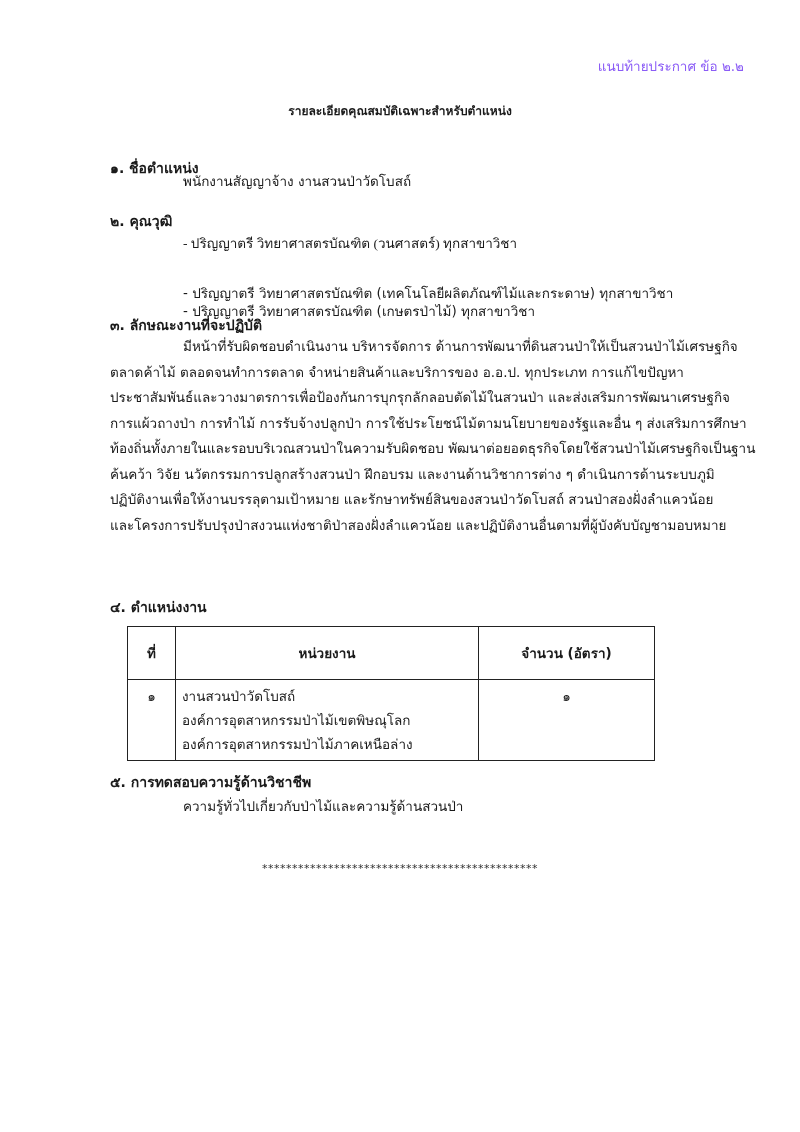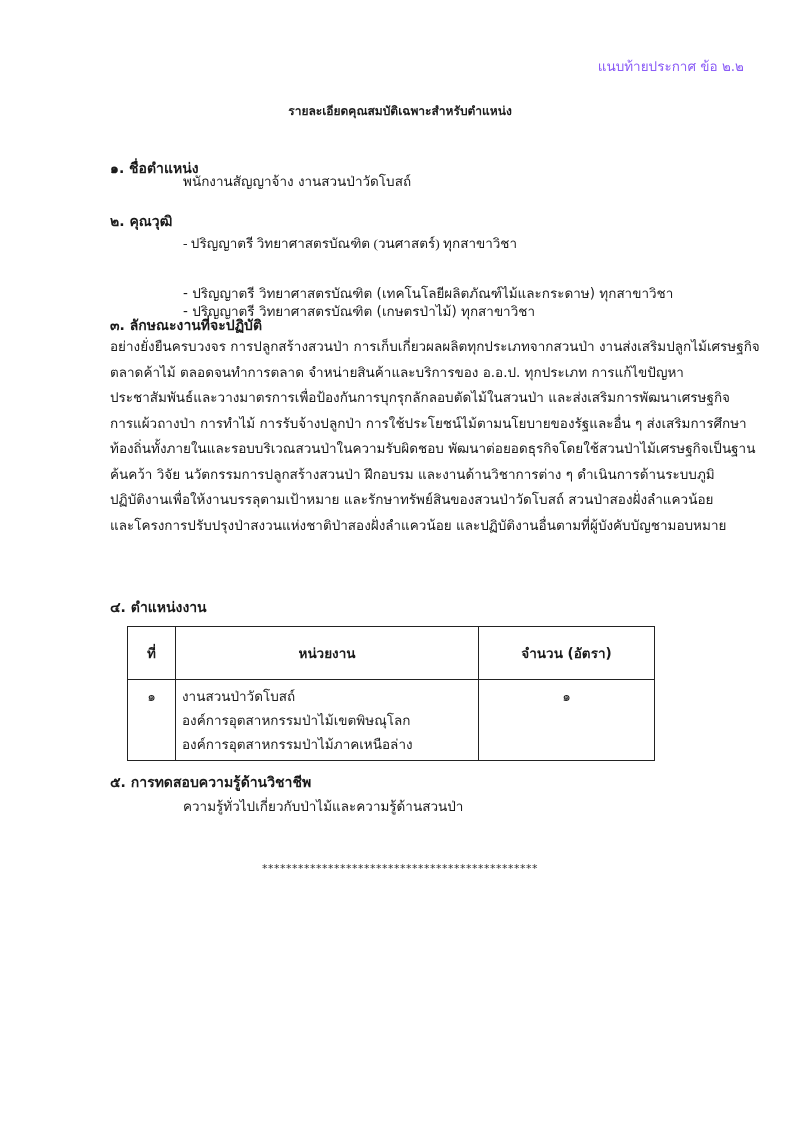--- a/index.html
+++ b/index.html
@@ -42,21 +42,21 @@
 <div class="abs heading" style="top:157px;">๑. ชื่อตำแหน่ง</div>
 <div class="abs indent-text" style="top:170px;">พนักงานสัญญาจ้าง งานสวนป่าวัดโบสถ์</div>
 
 <div class="abs heading" style="top:210px;">๒. คุณวุฒิ</div>
 <div class="abs bullet" style="top:232px;font-family:Liberation Serif, serif;">- ปริญญาตรี วิทยาศาสตรบัณฑิต (วนศาสตร์) ทุกสาขาวิชา</div>
 <div class="abs bullet" style="top:257px;margin-top:43px;">- ปริญญาตรี วิทยาศาสตรบัณฑิต (เกษตรป่าไม้) ทุกสาขาวิชา</div>
 <div class="abs bullet" style="top:282px;">- ปริญญาตรี วิทยาศาสตรบัณฑิต (เทคโนโลยีผลิตภัณฑ์ไม้และกระดาษ) ทุกสาขาวิชา</div>
 
 <div class="abs heading" style="top:314px;">๓. ลักษณะงานที่จะปฏิบัติ</div>
 <div class="abs para">
-  <span class="line">อย่างยั่งยืนครบวงจร การปลูกสร้างสวนป่า การเก็บเกี่ยวผลผลิตทุกประเภทจากสวนป่า งานส่งเสริมปลูกไม้เศรษฐกิจ</span>
+  <span class="line first">มีหน้าที่รับผิดชอบดำเนินงาน บริหารจัดการ ด้านการพัฒนาที่ดินสวนป่าให้เป็นสวนป่าไม้เศรษฐกิจ</span>
   <span class="line">ตลาดค้าไม้ ตลอดจนทำการตลาด จำหน่ายสินค้าและบริการของ อ.อ.ป. ทุกประเภท การแก้ไขปัญหา</span>
   <span class="line">ประชาสัมพันธ์และวางมาตรการเพื่อป้องกันการบุกรุกลักลอบตัดไม้ในสวนป่า และส่งเสริมการพัฒนาเศรษฐกิจ</span>
   <span class="line">การแผ้วถางป่า การทำไม้ การรับจ้างปลูกป่า การใช้ประโยชน์ไม้ตามนโยบายของรัฐและอื่น ๆ ส่งเสริมการศึกษา</span>
   <span class="line">ท้องถิ่นทั้งภายในและรอบบริเวณสวนป่าในความรับผิดชอบ พัฒนาต่อยอดธุรกิจโดยใช้สวนป่าไม้เศรษฐกิจเป็นฐาน</span>
   <span class="line">ค้นคว้า วิจัย นวัตกรรมการปลูกสร้างสวนป่า ฝึกอบรม และงานด้านวิชาการต่าง ๆ ดำเนินการด้านระบบภูมิ</span>
   <span class="line">ปฏิบัติงานเพื่อให้งานบรรลุตามเป้าหมาย และรักษาทรัพย์สินของสวนป่าวัดโบสถ์ สวนป่าสองฝั่งลำแควน้อย</span>
   <span class="line last">และโครงการปรับปรุงป่าสงวนแห่งชาติป่าสองฝั่งลำแควน้อย และปฏิบัติงานอื่นตามที่ผู้บังคับบัญชามอบหมาย</span>
 </div>
 
 <div class="abs heading" style="top:596px;">๔. ตำแหน่งงาน</div>

